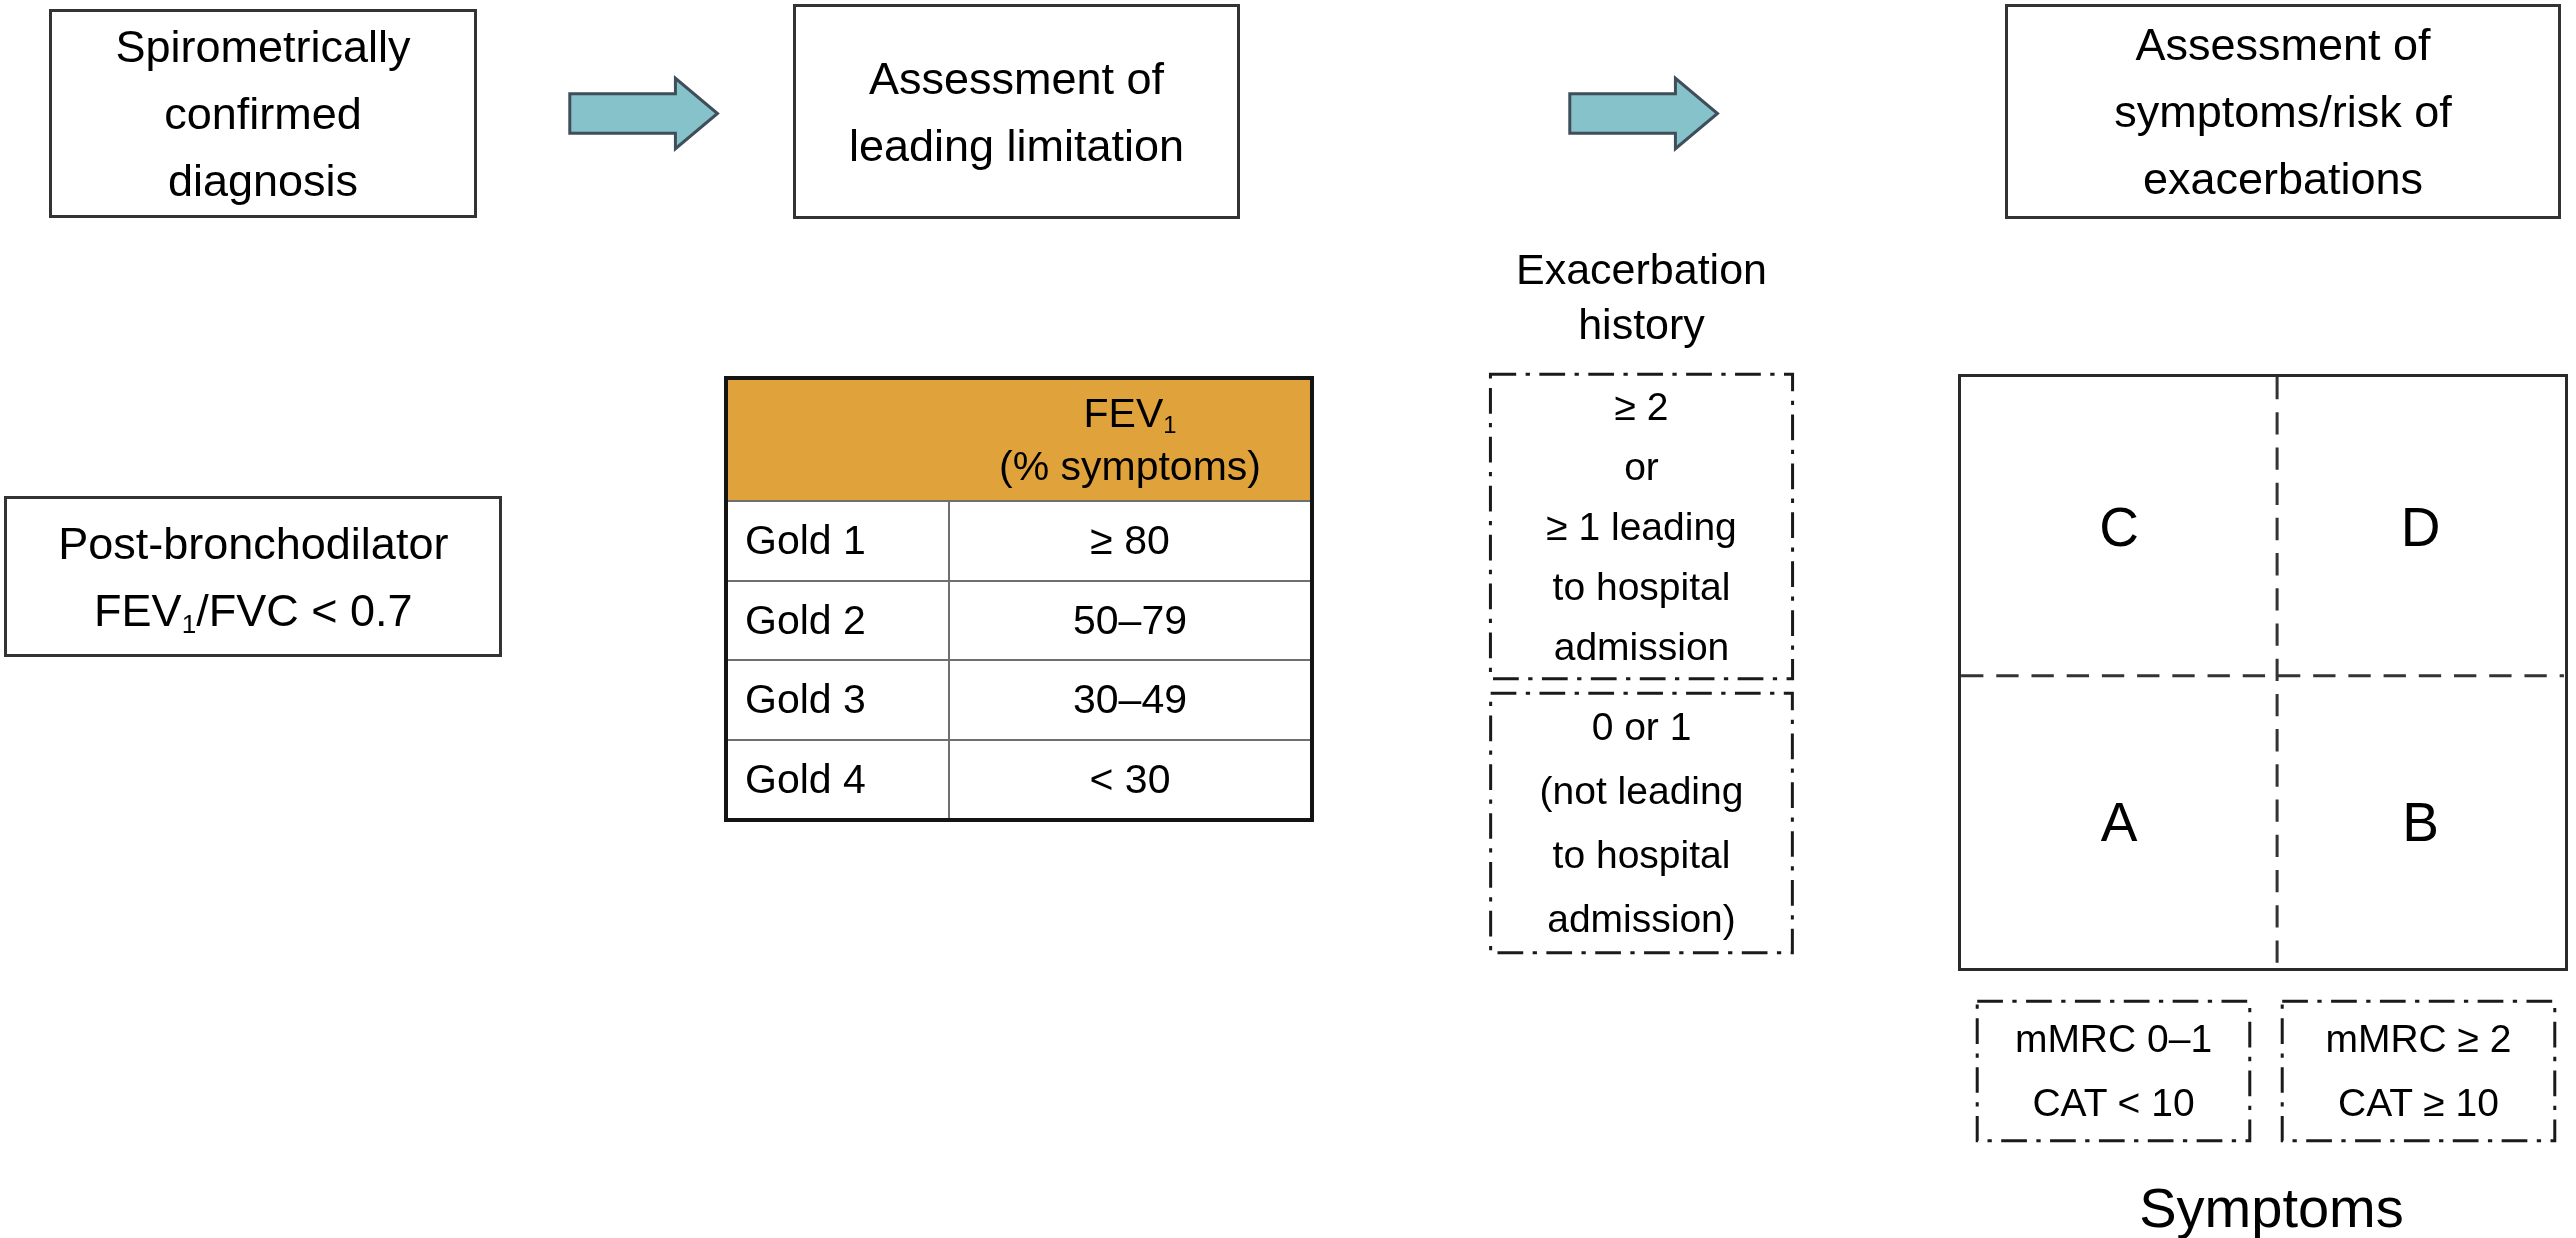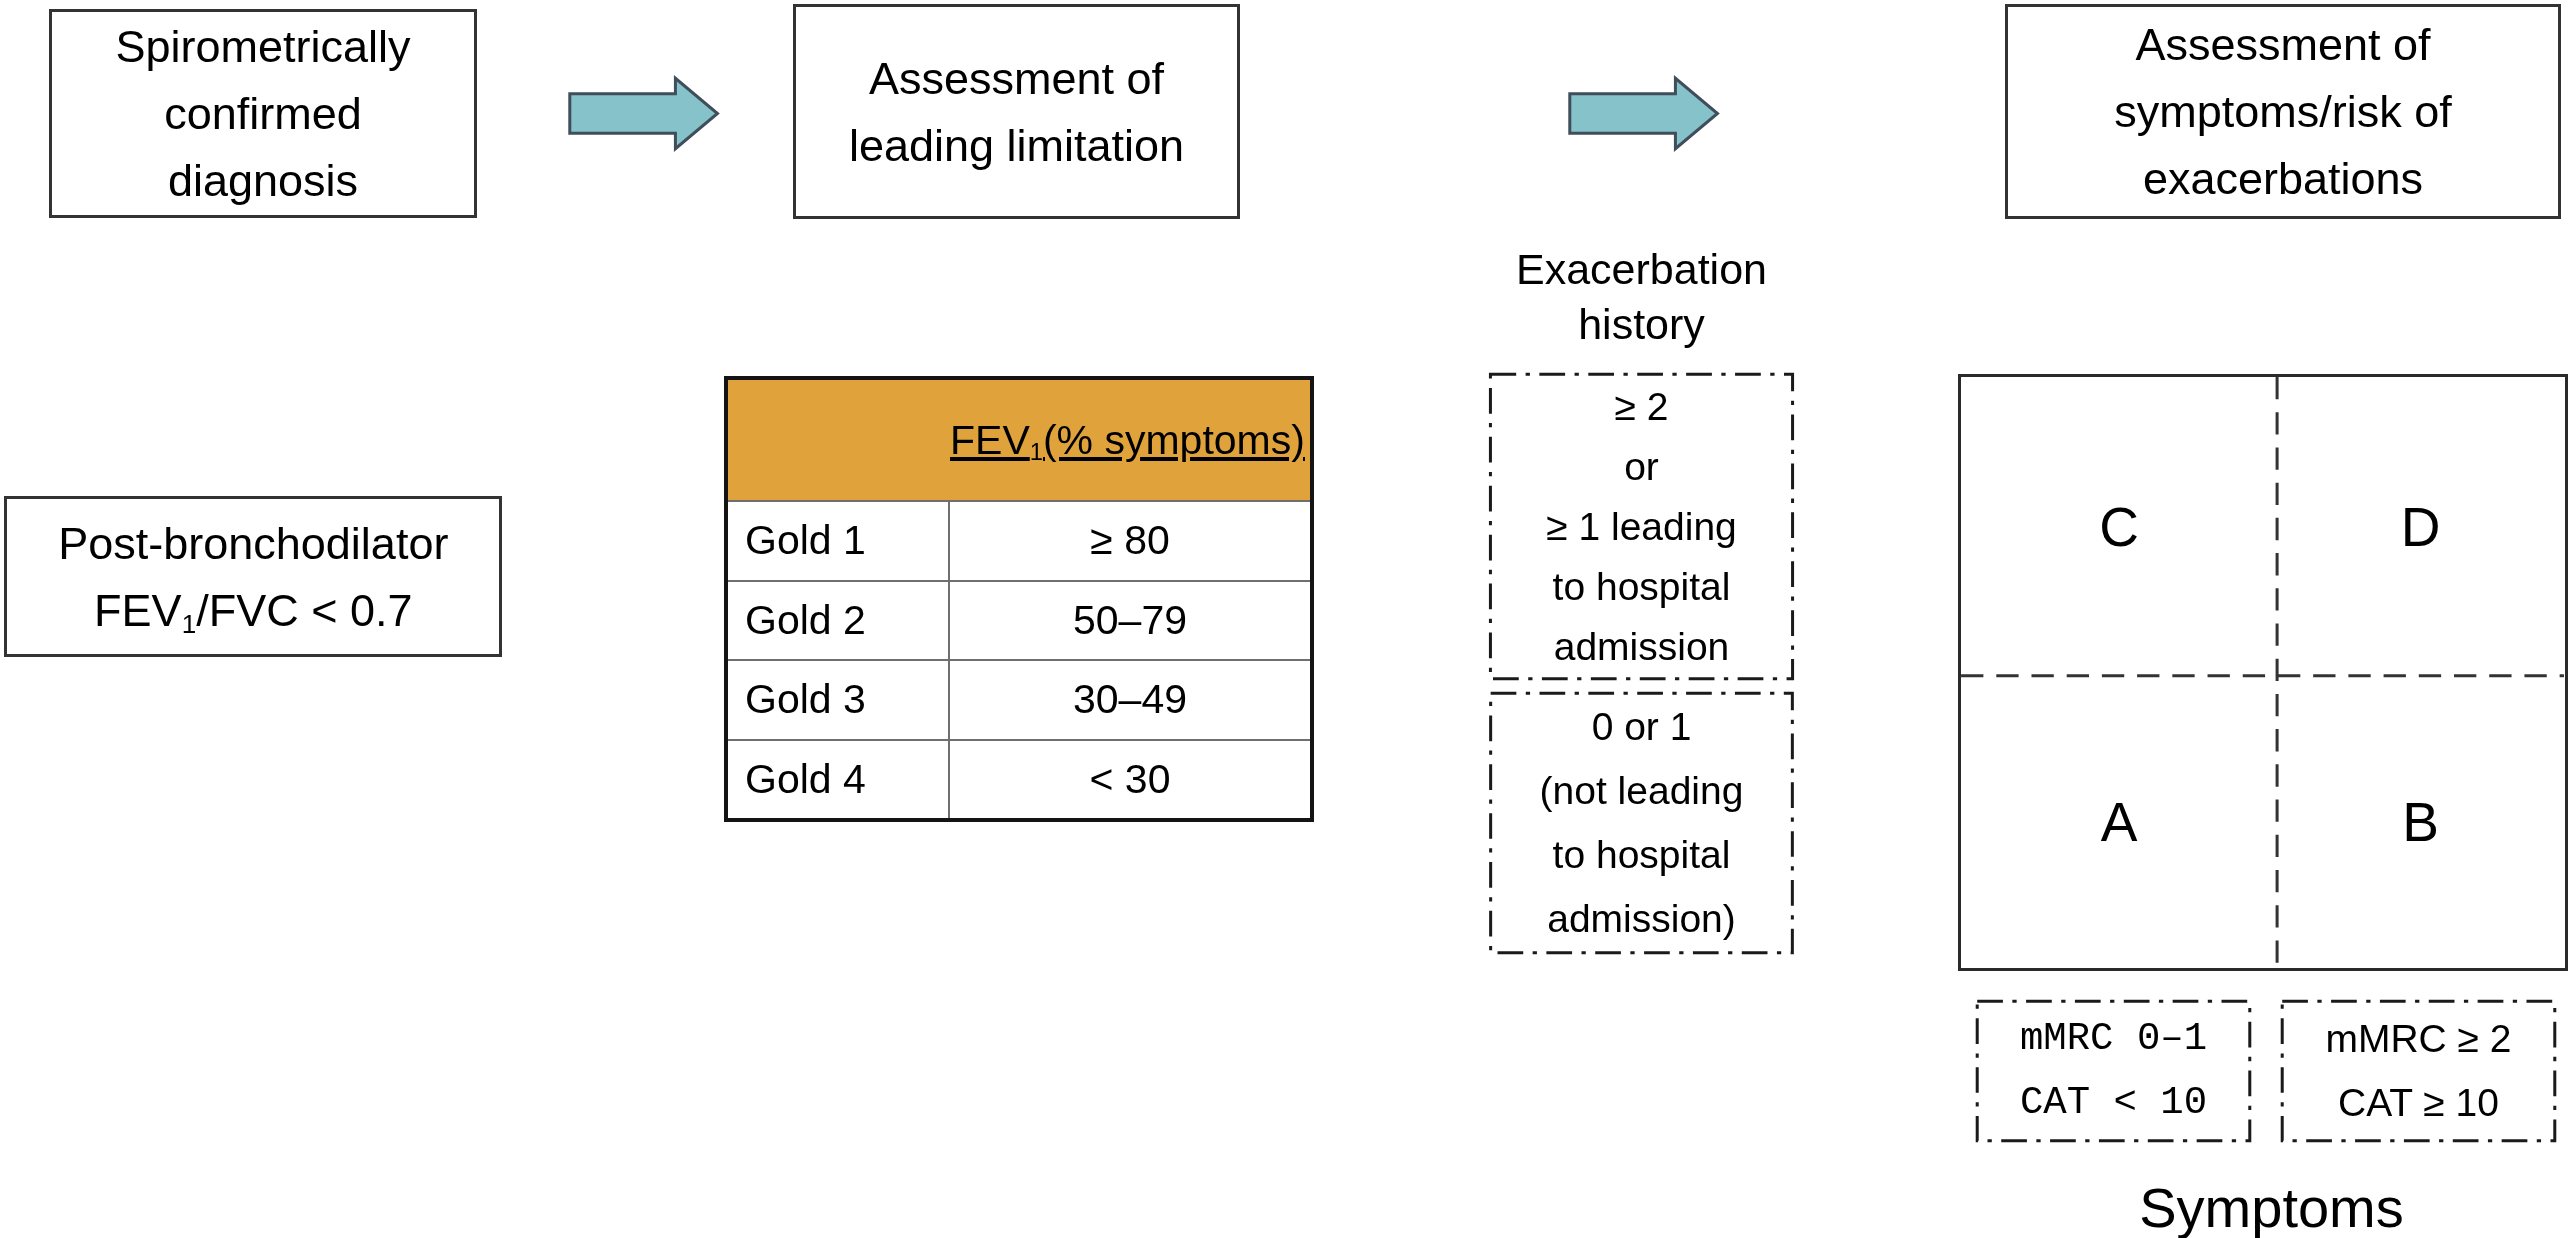--- a/index.html
+++ b/index.html
@@ -30,23 +30,23 @@
     display:flex;flex-direction:column;
     background:#fff;
   }
   .gold-table .thead{
     height:120px;flex:0 0 120px;
     background:#E0A33C;
     display:flex;
   }
   .gold-table .th-spacer{width:222px;flex:0 0 222px;}
   .gold-table .th-content{
-    flex:1;display:flex;flex-direction:row;
-    align-items:center;
-    font-size:41px;line-height:53px;text-align:center;text-decoration:underline;
+    flex:1;display:flex;flex-direction:column;
+    align-items:center;justify-content:center;
+    font-size:41px;line-height:53px;text-align:center;
   }
   .gold-table .trow{
     flex:1;display:flex;
     border-top:2.6px solid #6F6F6F;
   }
   .gold-table .c1{
     width:222px;flex:0 0 222px;
     border-right:2.6px solid #6F6F6F;
     display:flex;align-items:center;
     padding-left:17px;box-sizing:border-box;
@@ -189,21 +189,21 @@
     <div class="qcell">D</div>
     <div class="qcell">A</div>
     <div class="qcell">B</div>
   </div>
 </div>
 
 <div class="dashbox" style="left:1975px;top:999px;width:277px;height:144px;">
   <svg width="277" height="144" viewBox="0 0 323 168">
     <rect x="2.5" y="2.5" width="318" height="163" fill="none" stroke="#1a1a1a" stroke-width="3.5" stroke-dasharray="30 11 5 11"></rect>
   </svg>
-  <div class="dash-content" style="line-height:64px;font-family:Liberation Mono, monospace;">
+  <div class="dash-content" style="line-height:64px;">
     <div>mMRC 0–1</div>
     <div>CAT &lt; 10</div>
   </div>
 </div>
 
 <div class="dashbox" style="left:2280px;top:999px;width:277px;height:144px;">
   <svg width="277" height="144" viewBox="0 0 323 168">
     <rect x="2.5" y="2.5" width="318" height="163" fill="none" stroke="#1a1a1a" stroke-width="3.5" stroke-dasharray="30 11 5 11"></rect>
   </svg>
   <div class="dash-content" style="line-height:64px;">

